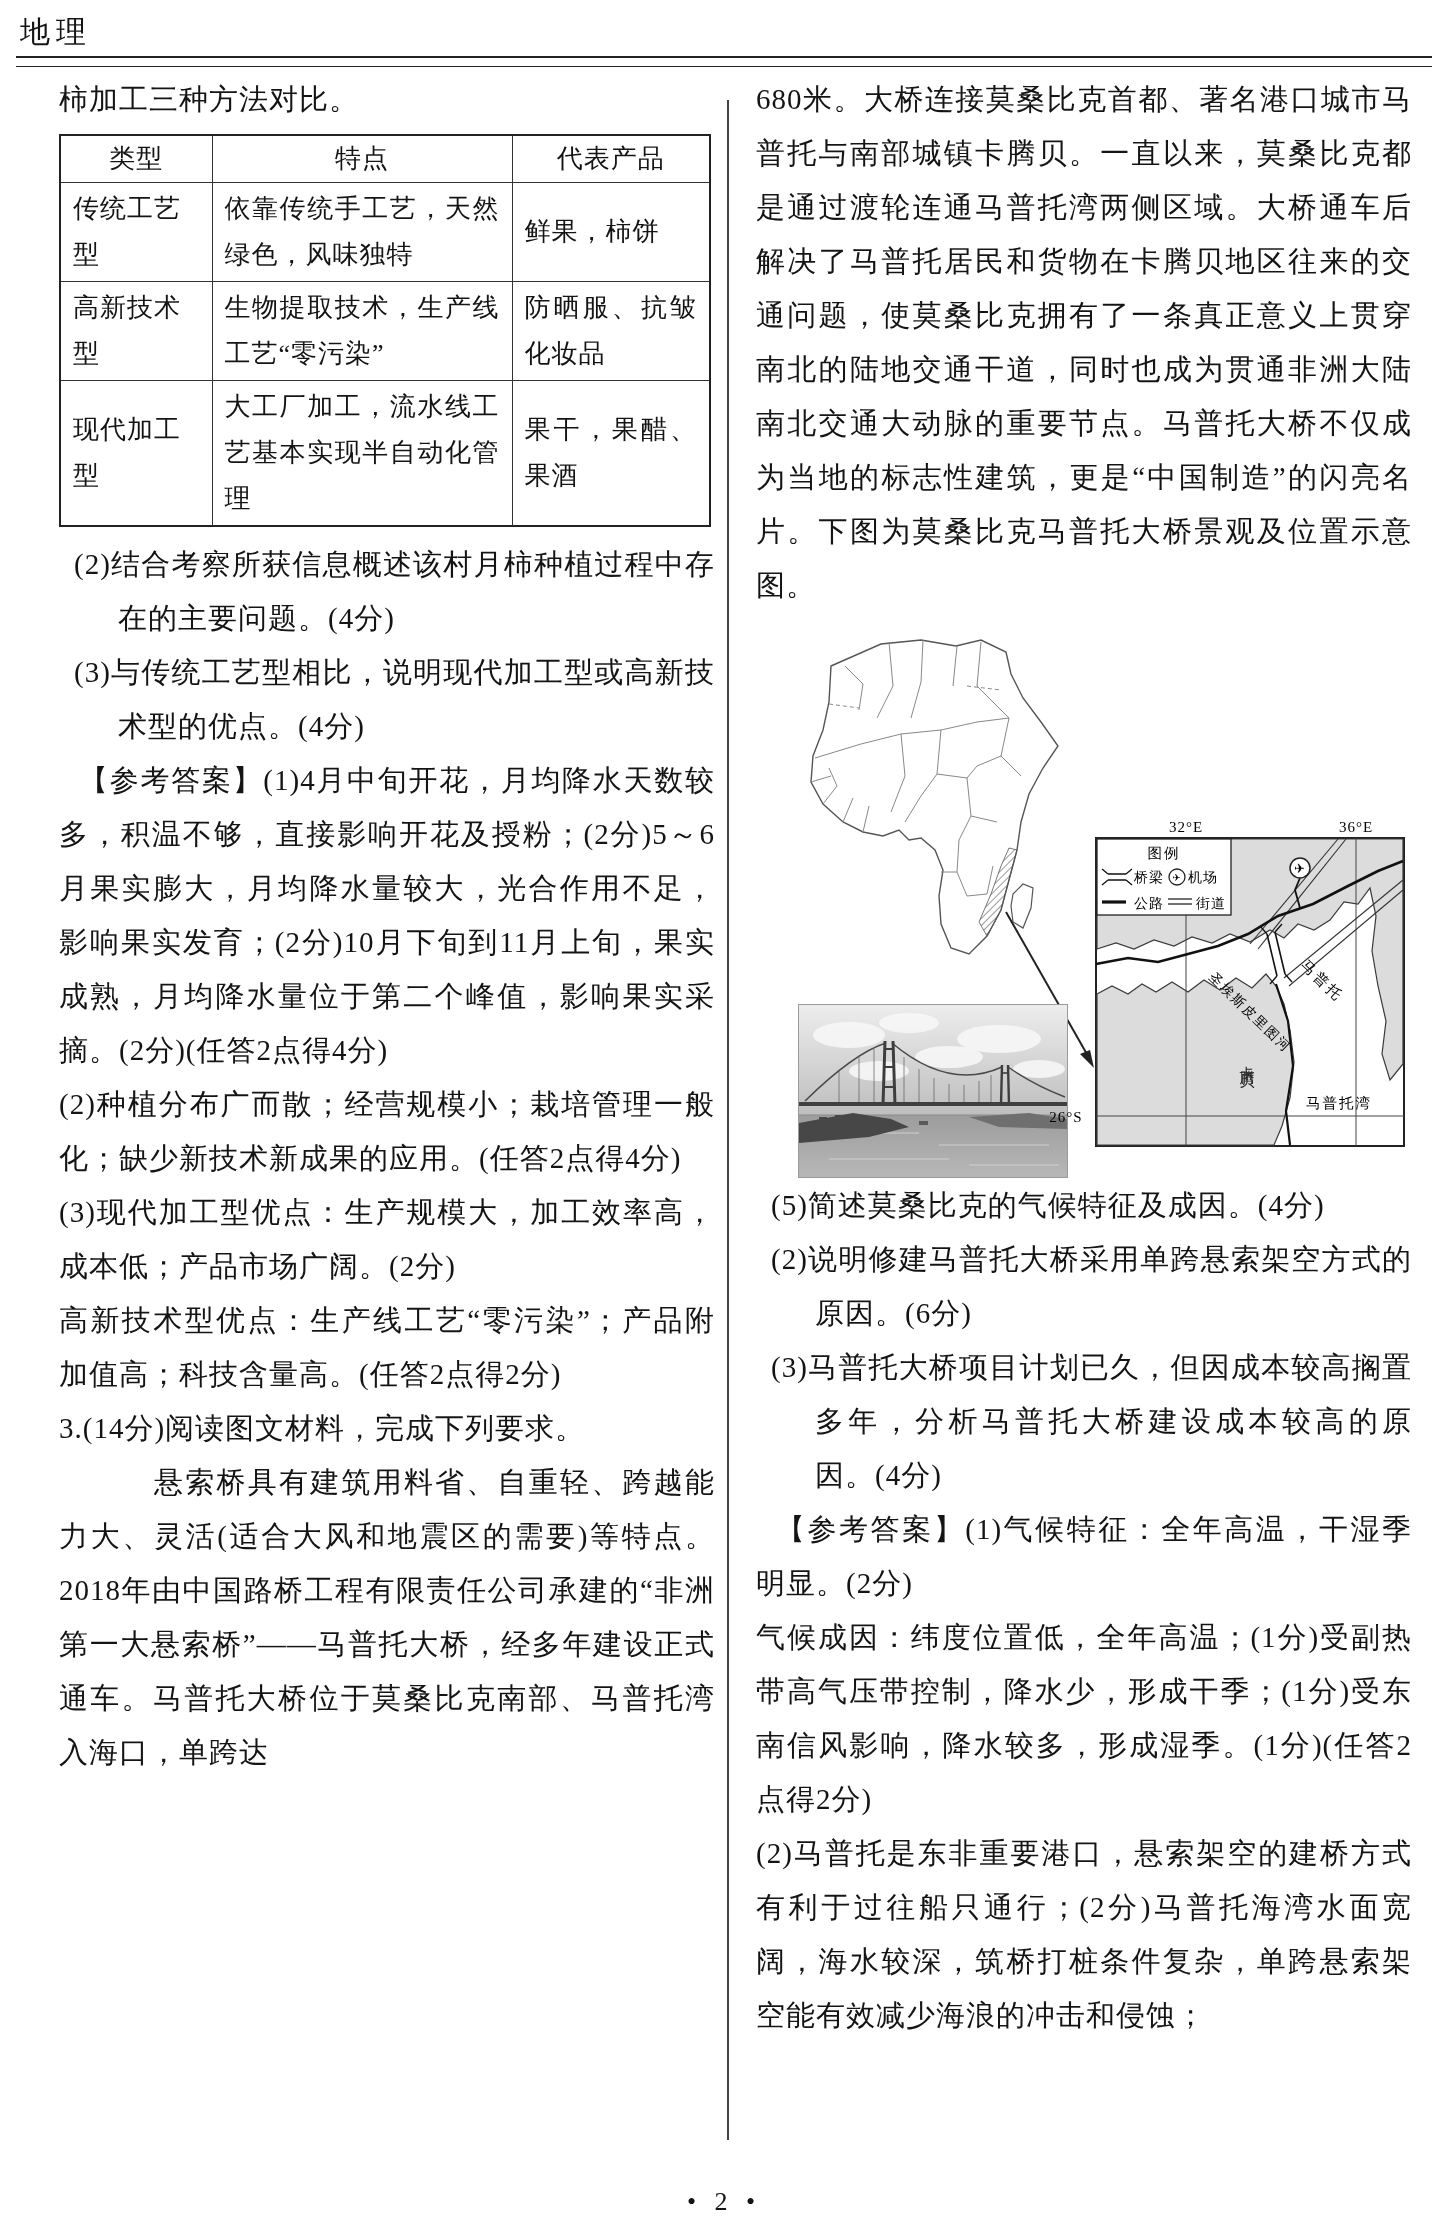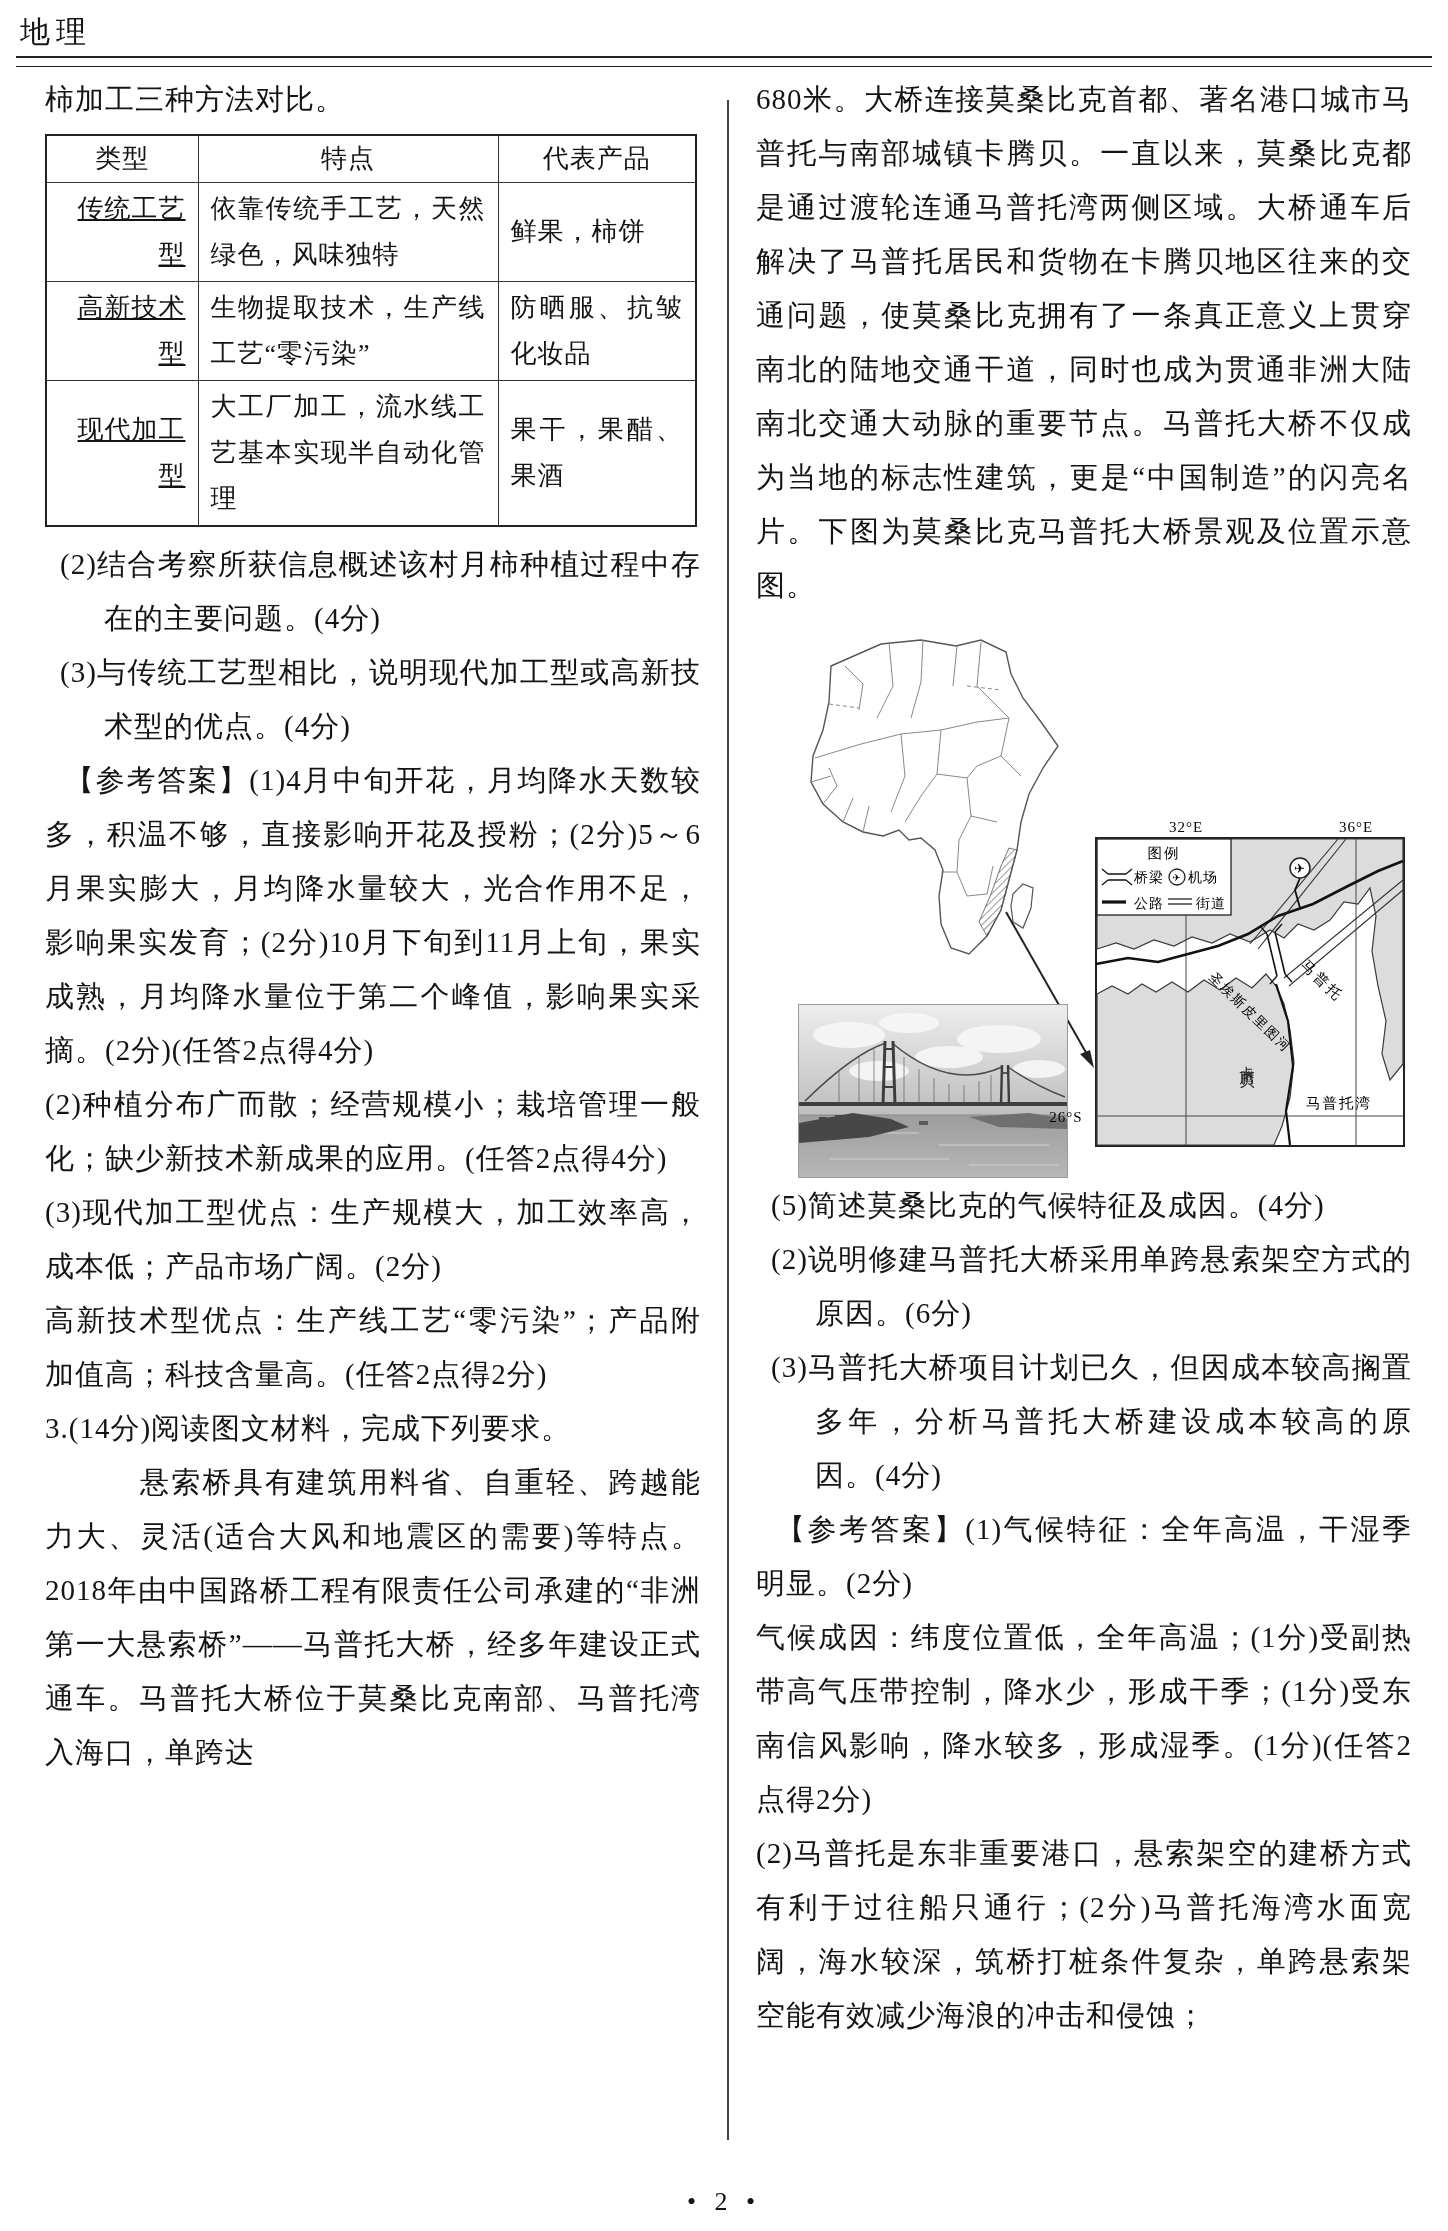--- a/index.html
+++ b/index.html
@@ -7,35 +7,35 @@
     width:1448px;height:2231px;position:relative;background:#ffffff;
     font-family:"Liberation Serif", serif;color:#141414;
     -webkit-font-smoothing:antialiased;
   }
   .subject{position:absolute;left:20px;top:12px;font-size:30px;letter-spacing:6px;}
   .head-rule{position:absolute;left:16px;right:16px;top:56px;height:8px;
     border-top:2.5px solid #222;border-bottom:1.5px solid #222;}
   .col-divider{position:absolute;left:727px;top:100px;height:2040px;width:1.5px;background:#444;}
   .col{position:absolute;top:72px;width:656px;font-size:29px;line-height:54px;
     text-align:justify;letter-spacing:1px;}
-  .col-left{left:45px;}
+  .col-left{left:59px;}
   .col-right{left:756px;}
   .col p{margin:0;}
   .item{padding-left:59px;text-indent:-44px;}
   .ans{margin-left:-16px;}
   .ans b{font-weight:normal;margin-left:20px;}
   .q3{margin-left:-15px;}
   .material{text-indent:95px;}
 
   table.cmp{border-collapse:collapse;width:650px;margin:8px 0 10px 0;
     font-size:26px;line-height:46px;table-layout:fixed;}
   table.cmp th,table.cmp td{border:1.5px solid #333;padding:3px 12px;vertical-align:middle;margin-left:20px;}
   table.cmp{border:2.5px solid #222;}
   table.cmp th{font-weight:normal;text-align:center;height:44px;padding:0 4px;}
-  td.c-type{text-align:right;padding:3px 4px;text-decoration:underline;}
+  td.c-type{text-align:left;padding:3px 4px;}
   col.c1{width:152px;}col.c2{width:300px;}col.c3{width:198px;}
 
   .figure{position:relative;height:560px;margin:4px 0 2px 0;}
   .svg-abs{position:absolute;}
   .label-katembe{
     position:absolute;left:483px;top:438px;writing-mode:vertical-rl;text-orientation:upright;
     font-size:15px;letter-spacing:4px;color:#222;line-height:15px;
   }
   .footer{position:absolute;bottom:14px;left:0;width:100%;text-align:center;
     font-size:26px;letter-spacing:6px;}

